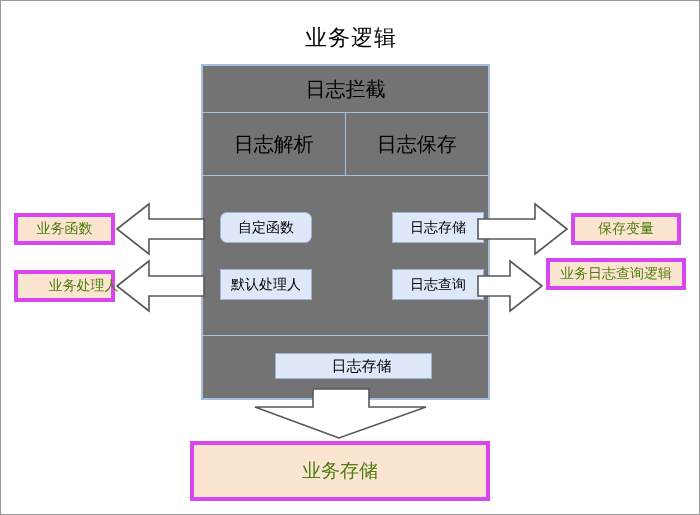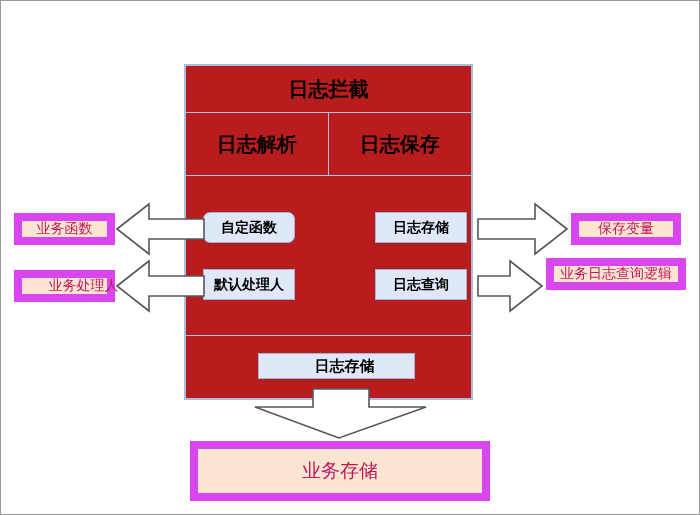--- a/index.html
+++ b/index.html
@@ -28,28 +28,27 @@
     width: 700px;
     text-align: center;
     font-size: 22px;
     color: #000000;
     letter-spacing: 1px;
   }
 
   
   #main-container {
     position: absolute;
-    left: 183px;
+    left: 200px;
     top: 63px;
     width: 289px;
     height: 336px;
     box-sizing: border-box;
-    background: #b91c1c;
+    background: #737373;
     border: 2px solid #a8bfe0;
-    font-weight: bold;
   }
 
   .sec {
     position: absolute;
     left: 0;
     box-sizing: border-box;
     width: 285px;
   }
 
   
@@ -128,25 +127,25 @@
     font-size: 15px;
     color: #000;
     padding-left: 16px;
   }
 
   
   .orange-box {
     position: absolute;
     box-sizing: border-box;
     background: #fbe5d1;
-    border: 8px solid #d946ef;
-    display: flex;
-    align-items: center;
-    justify-content: center;
-    color: #be185d;
+    border: 4px solid #d946ef;
+    display: flex;
+    align-items: center;
+    justify-content: center;
+    color: #4d7c0f;
     white-space: nowrap;
   }
   #box-biz-func   { left: 13px;  top: 212px; width: 101px; height: 32px; font-size: 14px; }
   #box-biz-owner  { left: 13px;  top: 269px; width: 101px; height: 32px; font-size: 14px; padding-left: 38px; }
   #box-save-var   { left: 570px; top: 212px; width: 110px; height: 32px; font-size: 14px; }
   #box-biz-query  { left: 545px; top: 257px; width: 140px; height: 32px; font-size: 14px; }
   #box-biz-store  { left: 189px; top: 440px; width: 300px; height: 60px; font-size: 19px; }
 
   
   #arrow-layer {
@@ -162,20 +161,21 @@
     stroke: #56585c;
     stroke-width: 1.6;
     stroke-linejoin: miter;
   }
 </style>
 </head>
 <body>
 
 <div id="page">
 
+  <div id="diagram-title">业务逻辑</div>
 
   <div id="main-container">
 
     <div class="sec" id="sec-intercept">日志拦截</div>
 
     <div class="sec" id="sec-split">
       <div class="split-cell left">日志解析</div>
       <div class="split-cell">日志保存</div>
     </div>
 

